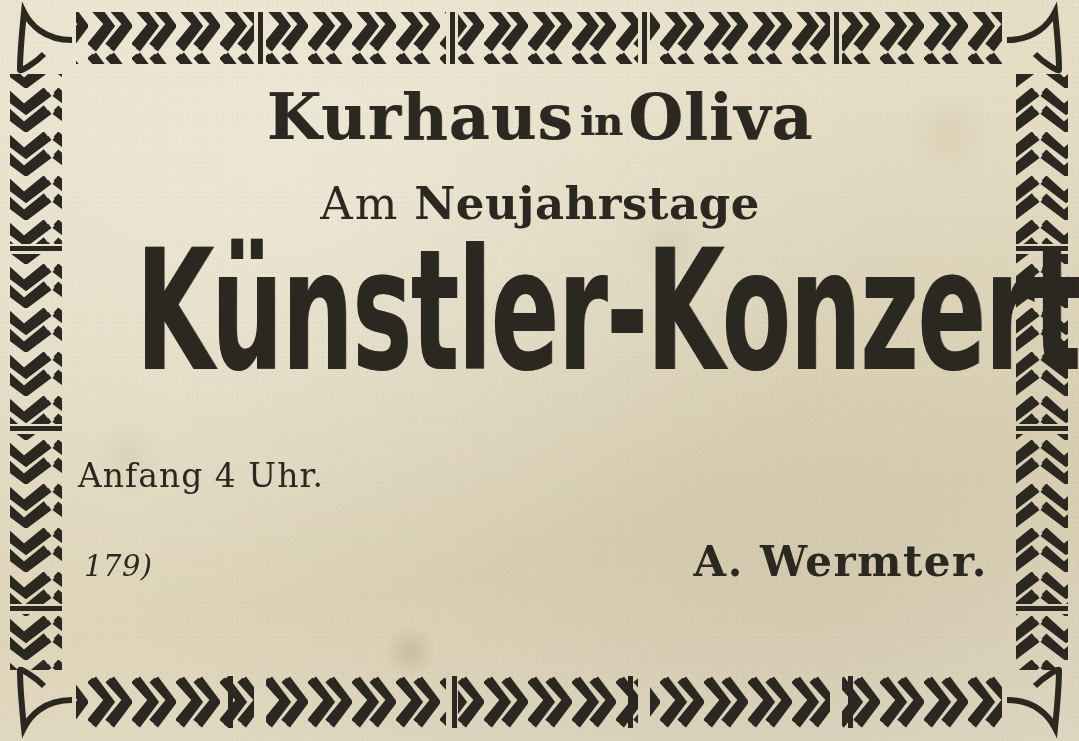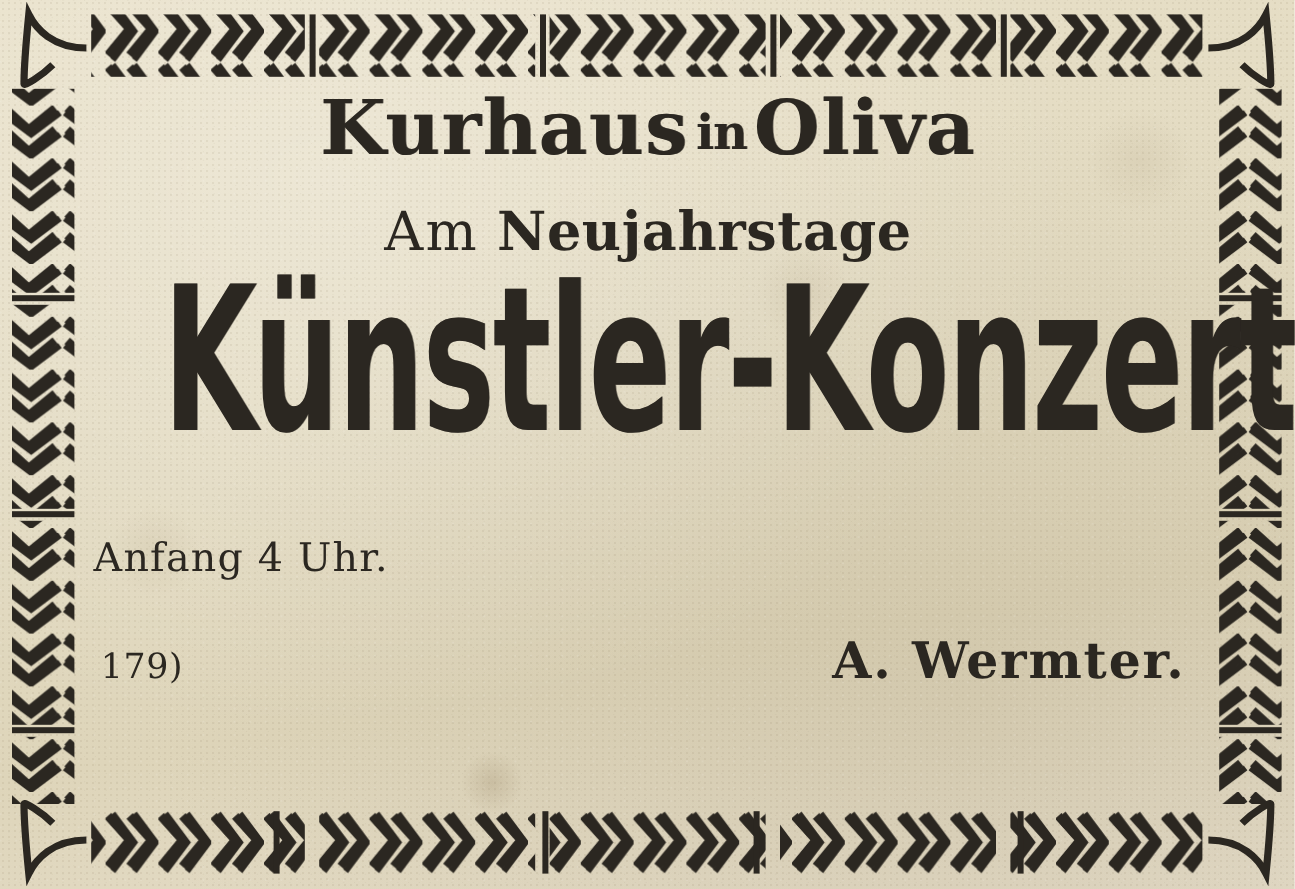--- a/index.html
+++ b/index.html
@@ -69,21 +69,21 @@
     color: #2b2721;
     text-align: center;
   }
 
   .line-venue {
     font-family: "DejaVu Serif", serif;
     font-weight: bold;
     font-size: 63px;
     line-height: 1.06;
     letter-spacing: 1px;
-    margin-top: 17px;
+    margin-top: 28px;
     white-space: nowrap;
     text-shadow: 0.6px 0.4px 0 rgba(43,39,33,0.55);
   }
   .line-venue .small-in {
     font-size: 40px;
     letter-spacing: -1px;
     padding: 0 6px;
     position: relative;
     top: -4px;
   }
@@ -133,20 +133,21 @@
     justify-content: space-between;
     align-items: baseline;
     margin-top: 42px;
     padding: 0 22px 0 14px;
     font-family: "DejaVu Serif", serif;
     font-size: 30px;
   }
   .row-footer .ref-number {
     font-size: 29px;
     letter-spacing: 0.5px;
+    font-style: italic;
   }
   .row-footer .signature {
     font-weight: bold;
     font-size: 42px;
     letter-spacing: 1.5px;
   }
 </style>
 </head>
 <body>
 

